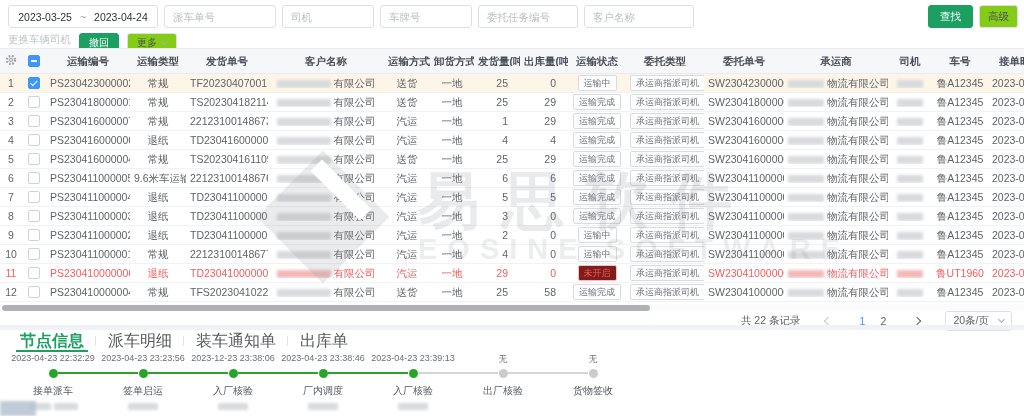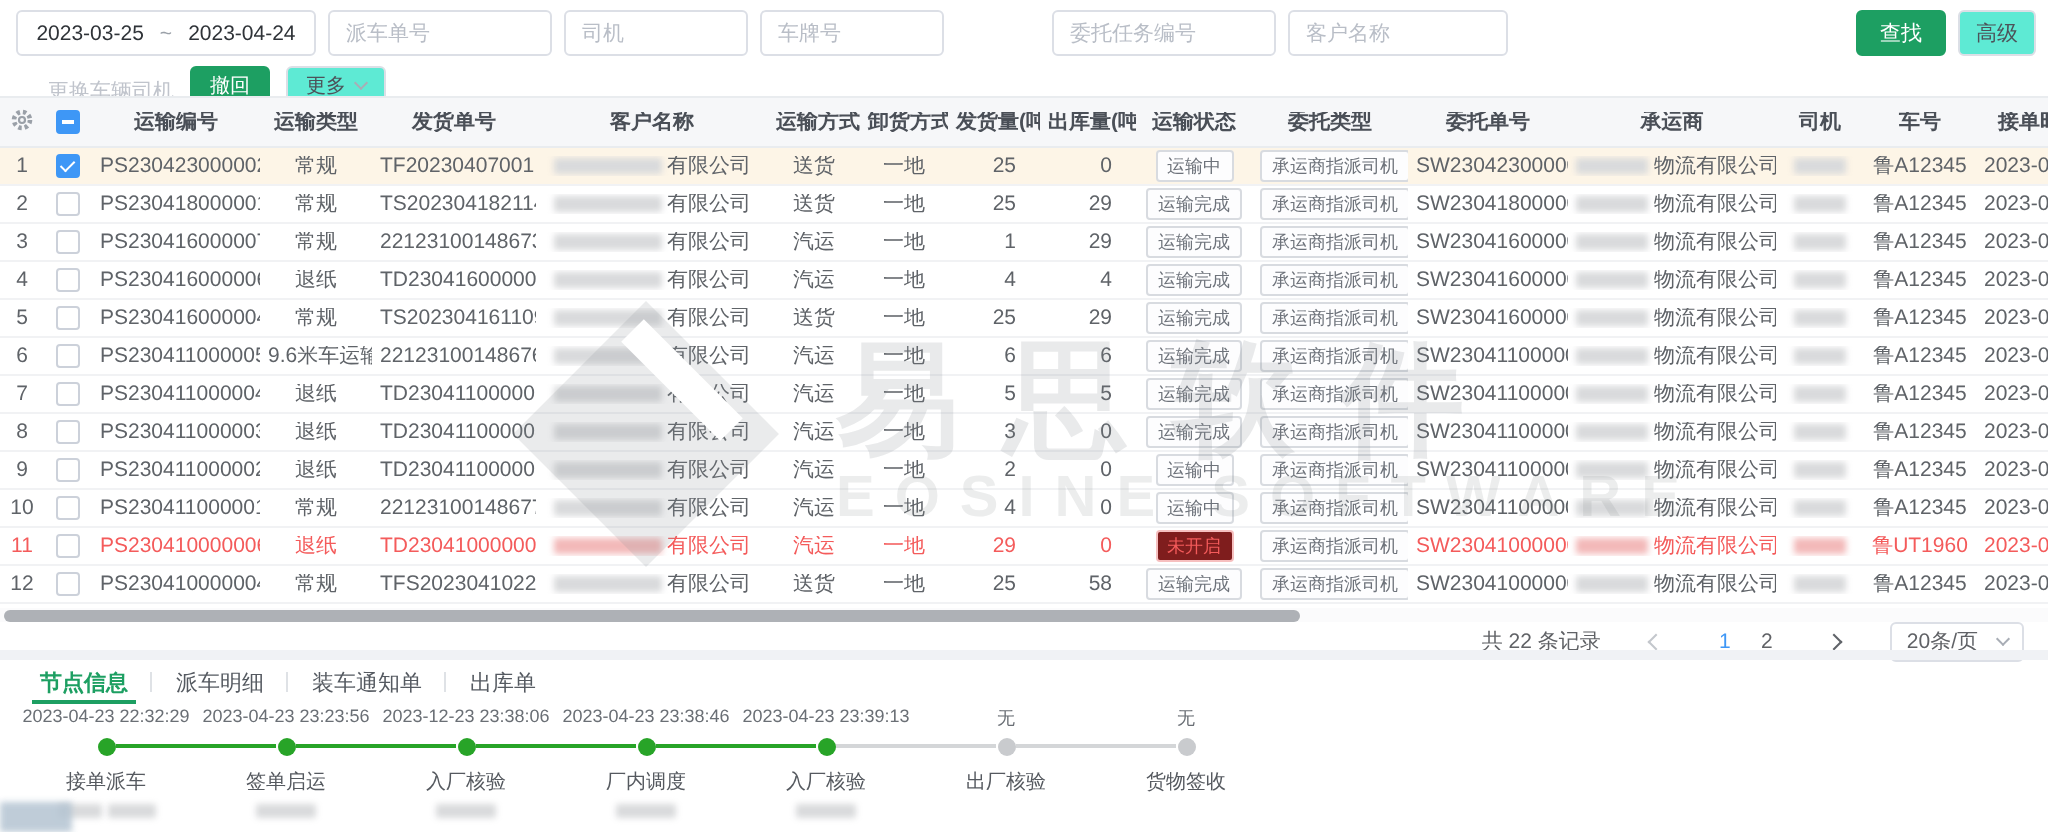--- a/index.html
+++ b/index.html
@@ -10,24 +10,24 @@
   
   .filter-bar { position:absolute; top:5px; left:8px; right:6px; height:23px; display:flex; gap:6px; align-items:center; }
   .inp { height:23px; border:1px solid #dcdfe6; border-radius:3px; font-size:10.5px; padding:0 8px; color:#333;
          font-family:inherit; background:#fff; outline:none; }
   .inp::placeholder { color:#b9bec7; }
   .date-box { width:150px; display:flex; align-items:center; justify-content:center; gap:8px; font-size:10.5px; color:#2f3338; }
   .flex-spacer { flex:1; }
   .btn { height:23px; border-radius:3px; font-size:10.5px; border:1px solid transparent; cursor:pointer;
          display:inline-flex; align-items:center; justify-content:center; font-family:inherit; }
   .btn.green { background:#1d9f62; color:#fff; border-color:#1d9f62; padding:0 11px; }
-  .btn.plain { background:#5eead4; color:#4d5259; border-color:#dcdfe6; padding:0 8px; }
-
-  
-  .action-bar { position:absolute; top:33px; left:24px; height:20px; display:flex; gap:8px; align-items:flex-end; }
+  .btn.plain { background:#84cc16; color:#4d5259; border-color:#dcdfe6; padding:0 8px; }
+
+  
+  .action-bar { position:absolute; top:33px; left:8px; height:20px; display:flex; gap:8px; align-items:flex-start; }
   .txt-btn { font-size:10.5px; color:#c0c4cc; background:none; border:none; font-family:inherit; }
   .btn.sm { height:20px; font-size:10px; }
   .caret-down { width:5px; height:5px; border-right:1.5px solid #a8adb5; border-bottom:1.5px solid #a8adb5;
                 transform:rotate(45deg); display:inline-block; margin-left:5px; margin-top:-3px; }
 
   
   .tbl { position:absolute; top:48px; left:0; width:1024px; height:255px; overflow:hidden; }
   .grid { display:grid; width:1046px;
           grid-template-columns:22px 24px 84px 56px 82px 116px 46px 44px 46px 48px 58px 78px 80px 104px 44px 56px 64px; }
   .thead { height:26px; background:#f6f7f9; border-top:1px solid #e9ecef; border-bottom:1px solid #e9ecef;
@@ -74,21 +74,21 @@
   .chev.left  { border-left:1.5px solid #c3c7cc; border-bottom:1.5px solid #c3c7cc; transform:rotate(45deg); }
   .chev.right { border-right:1.5px solid #5f6368; border-top:1.5px solid #5f6368; transform:rotate(45deg); }
   .pg { min-width:12px; text-align:center; cursor:pointer; }
   .pg.act { color:#3e97f6; }
   .size-sel { height:20px; border:1px solid #dcdfe6; border-radius:3px; display:flex; align-items:center;
               padding:0 7px; gap:5px; color:#606266; background:#fff; }
 
   
   .panel-gap { position:absolute; top:325px; left:0; width:1024px; height:5px; background:#f0f2f5; }
   .tabs { position:absolute; top:330px; left:8px; height:22px; display:flex; align-items:stretch; }
-  .tab { padding:0 12px; font-size:11px; color:#555a61; display:flex; align-items:center; position:relative; cursor:pointer; }
+  .tab { padding:0 12px; font-size:16px; color:#555a61; display:flex; align-items:center; position:relative; cursor:pointer; }
   .tab:not(:last-child)::after { content:""; position:absolute; right:0; top:6px; height:10px; width:1px; background:#dfe2e6; }
   .tab.act { color:#1d9f62; font-weight:bold; }
   .tab.act::before { content:""; position:absolute; left:8px; right:8px; bottom:0; height:2px; background:#1d9f62; }
 
   
   .timeline { position:absolute; top:353px; left:8px; width:724px; display:flex; }
   .tnode { width:90px; flex:none; }
   .t-time { height:13px; font-size:9px; color:#6a6f75; text-align:center; white-space:nowrap; }
   .t-dotrow { height:14px; position:relative; display:flex; align-items:center; justify-content:center; }
   .t-line { position:absolute; left:-40px; width:80px; height:2px; top:6px; }
@@ -111,21 +111,21 @@
 
   <div class="filter-bar">
     <div class="inp date-box">
       <span>2023-03-25</span>
       <span style="color:#9aa0a8;">~</span>
       <span>2023-04-24</span>
     </div>
     <input class="inp" style="width: 112px;" placeholder="派车单号">
     <input class="inp" style="width: 92px;" placeholder="司机">
     <input class="inp" style="width: 92px;" placeholder="车牌号">
-    <input class="inp" style="width: 112px; margin-left: 48px;" placeholder="委托任务编号">
+    <input class="inp" style="width: 100px;" placeholder="委托任务编号">
     <input class="inp" style="width: 110px;" placeholder="客户名称">
     <div class="flex-spacer"></div>
     <button class="btn green">查找</button>
     <button class="btn plain">高级</button>
   </div>
 
   <div class="action-bar">
     <button class="txt-btn">更换车辆司机</button>
     <button class="btn green sm" style="padding:0 9px">撤回</button>
     <button class="btn plain sm" style="padding:0 9px">

